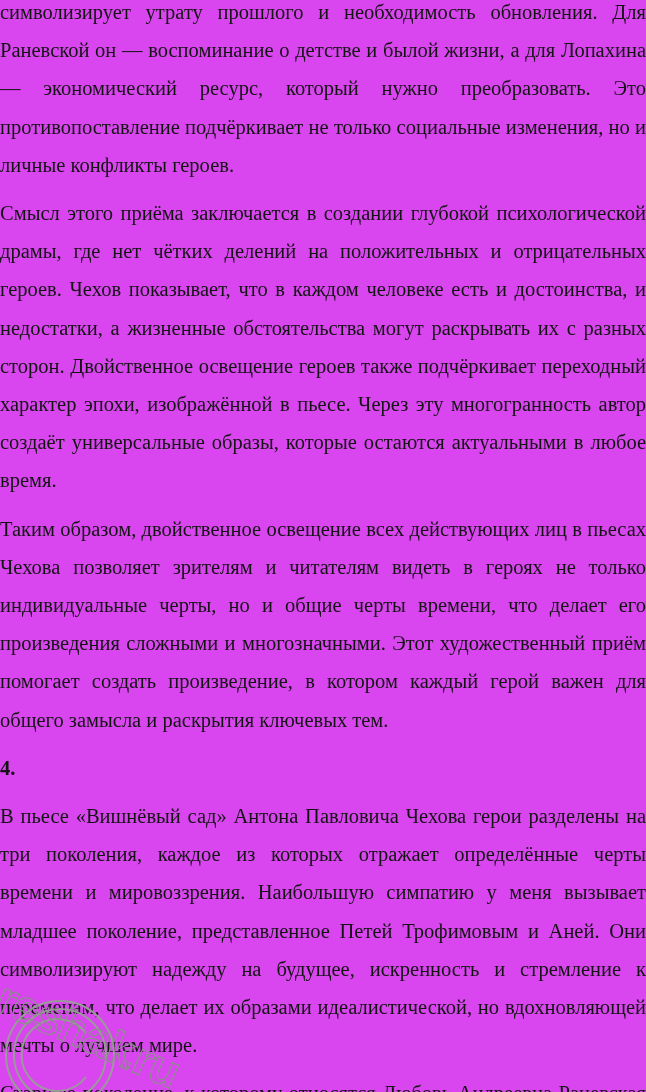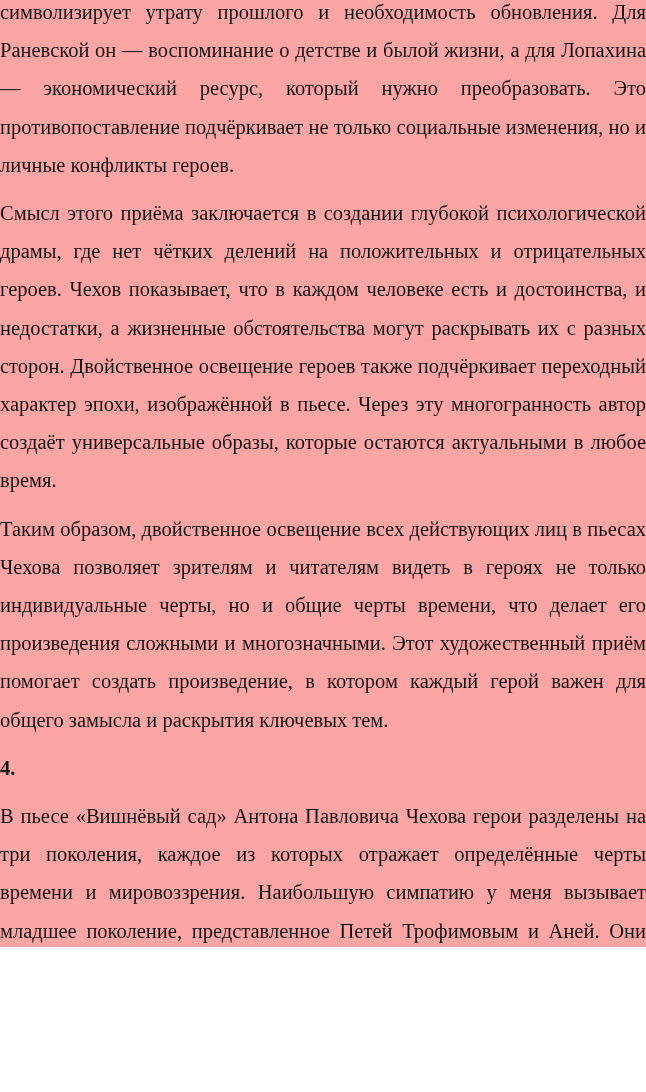--- a/index.html
+++ b/index.html
@@ -14,23 +14,23 @@
     overflow: hidden;
     position: relative;
     font-family: "Liberation Serif", "DejaVu Serif", serif;
   }
 
   #page {
     position: absolute;
     left: 0;
     top: 0;
     width: 646px;
-    height: 947px;
+    height: 1092px;
     overflow: hidden;
-    background: #fca5a5;
+    background: #d946ef;
   }
 
   
   #watermark {
     position: absolute;
     left: -18px;
     top: 955px;
     width: 230px;
     height: 160px;
     pointer-events: none;

